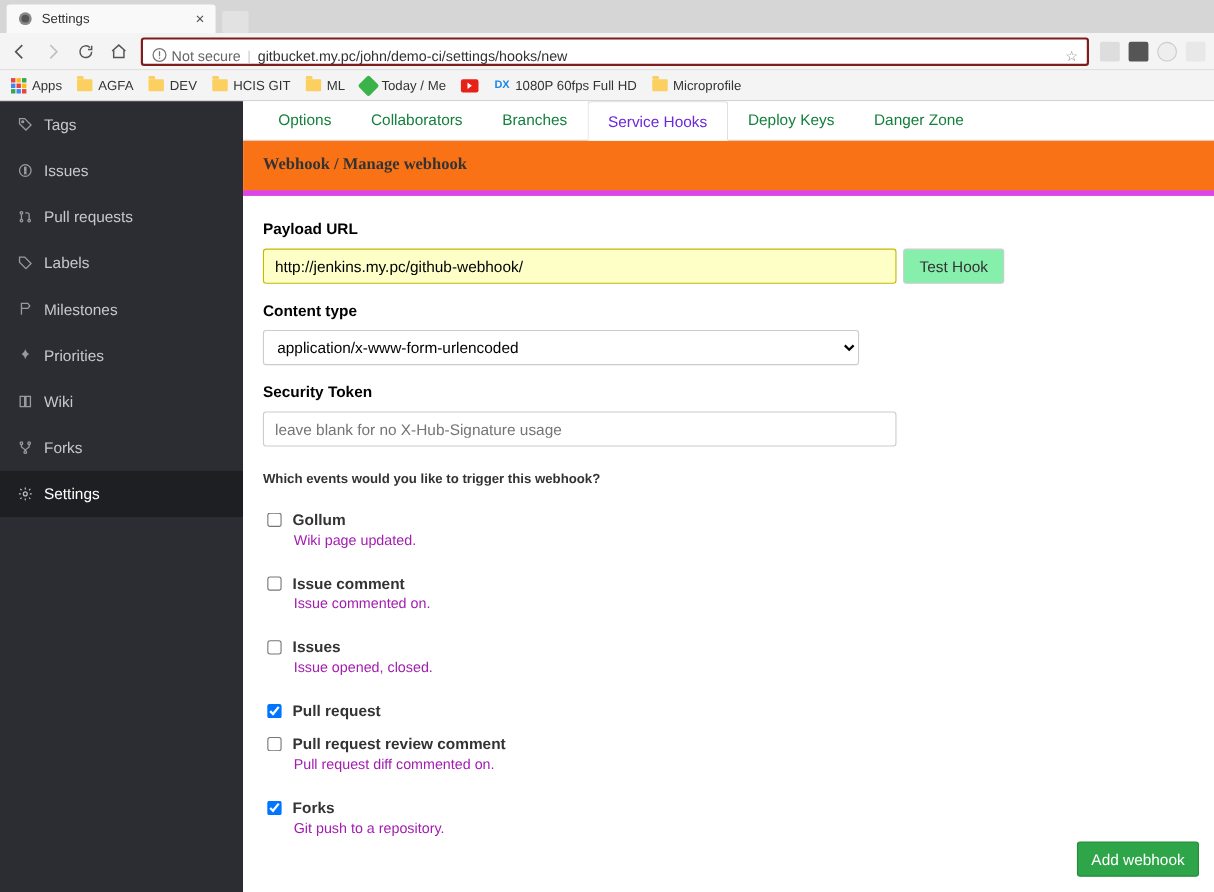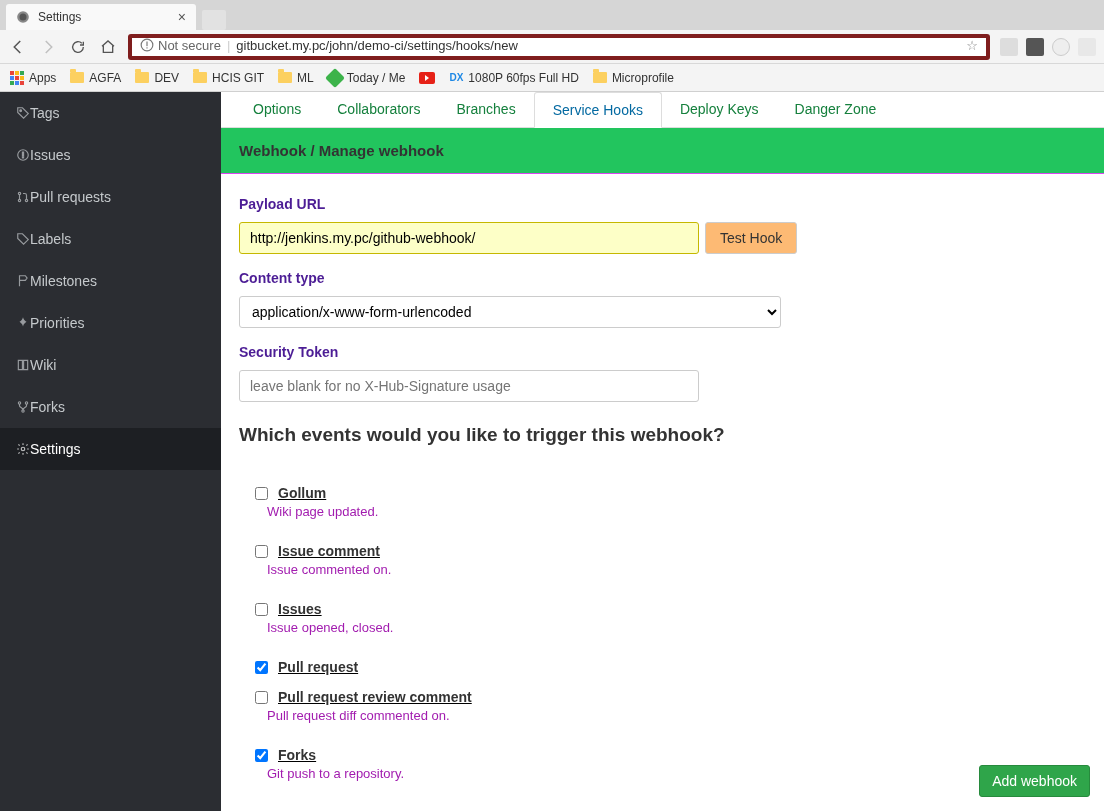--- a/index.html
+++ b/index.html
@@ -7,21 +7,21 @@
 
 
 .tabbar { height:30px; background:#d6d6d6; display:flex; align-items:flex-end; padding-left:6px; }
 .tab { display:flex; align-items:center; gap:8px; background:#f9f9f9; height:26px; width:190px; padding:0 10px; border-top-left-radius:3px; border-top-right-radius:3px; font-size:12px; color:#333; position:relative; }
 .tab-close { margin-left:auto; font-size:14px; color:#555; cursor:pointer; }
 .newtab { width:24px; height:20px; background:#e2e2e2; margin-left:6px; border-radius:2px; }
 
 .navbar { height:34px; background:#f4f4f4; border-bottom:1px solid #d8d8d8; display:flex; align-items:center; gap:10px; padding:0 8px; }
 .navicon { width:20px; height:20px; display:flex; align-items:center; justify-content:center; color:#606060; font-size:16px; }
 .navicon.disabled { color:#c0c0c0; }
-.url-container { flex:1; display:flex; align-items:flex-start; border:4px solid #7f1d1d; height:26px; border-radius:3px; background:#fff; padding:0 8px; gap:6px; font-size:13px; }
+.url-container { flex:1; display:flex; align-items:flex-end; border:2px solid #7f1d1d; height:26px; border-radius:3px; background:#fff; padding:0 8px; gap:6px; font-size:13px; }
 .url-prefix { color:#666; display:flex; align-items:center; gap:4px; }
 .url-text { flex:1; color:#333; }
 .url-star { color:#888; }
 .right-icons { display:flex; gap:8px; align-items:center; }
 .ricon { width:18px; height:18px; background:#ddd; border-radius:2px; }
 
 .bookbar { height:28px; background:#f4f4f4; border-bottom:1px solid #d0d0d0; display:flex; align-items:center; gap:14px; padding:0 10px; font-size:12px; color:#333; }
 .bk { display:flex; align-items:center; gap:5px;justify-content:flex-end; }
 .folder { width:14px; height:11px; background:#fcd060; border-radius:1px; position:relative; }
 .folder::before { content:''; position:absolute; top:-3px; left:0; width:6px; height:3px; background:#fcd060; border-radius:1px 1px 0 0; }
@@ -32,43 +32,43 @@
 .apps-ic span:nth-child(6){background:#fcbb1a;} .apps-ic span:nth-child(7){background:#34a853;}
 .apps-ic span:nth-child(8){background:#4285f4;} .apps-ic span:nth-child(9){background:#e8443a;}
 .todayme{width:14px;height:14px;background:#3cb34a;transform:rotate(45deg);border-radius:2px;}
 .yt{width:16px;height:12px;background:#e62117;border-radius:2px;display:flex;align-items:center;justify-content:center;}
 .yt::after{content:'';border-left:4px solid #fff;border-top:3px solid transparent;border-bottom:3px solid transparent;}
 .dx{color:#1e88e5;font-weight:bold;font-size:10px;}
 
 
 .app { display:flex; height:719px; }
 .sidebar { width:221px; background:#2b2d32; color:#ccc; font-size:14px; }
-.side-item { display:flex; align-items:center; padding:13px 16px; cursor:pointer; color:#c5c9cc; }
+.side-item { display:flex; align-items:center; gap:10px; padding:13px 16px; cursor:pointer; color:#c5c9cc; }
 .side-item.active { background:#1d1f23; color:#fff; }
 .sicon { width:14px; height:14px; display:inline-block; opacity:.7; }
 
 .main { flex:1; background:#fff; position:relative; }
 .tabs { height:36px; border-bottom:1px solid #ddd; display:flex; padding-left:14px; }
 .tab-link { padding:9px 18px; font-size:14px; color:#15803d; cursor:pointer; }
-.tab-link.active { color:#0369a1; border:1px solid #ddd; border-bottom:1px solid #fff; border-top-left-radius:3px; border-top-right-radius:3px; background:#fff; margin-bottom:-1px; }
-
-.panel-head { background:#22c55e; border-bottom:1px solid #d946ef; padding:14px 18px; font-weight:600; font-size:15px; color:#333; }
+.tab-link.active { color:#6d28d9; border:1px solid #ddd; border-bottom:1px solid #fff; border-top-left-radius:3px; border-top-right-radius:3px; background:#fff; margin-bottom:-1px; }
+
+.panel-head { background:#f97316; border-bottom:5px solid #d946ef; padding:14px 18px; font-weight:600; font-size:15px; color:#333;font-family:Liberation Serif, serif; }
 
 .form { padding:16px 18px; }
-.lbl { font-weight:600; font-size:14px; color:#4c1d95; margin:16px 0 10px; }
+.lbl { font-weight:600; font-size:14px; color:#000000; margin:16px 0 10px; }
 .lbl:first-child { margin-top:6px; }
 .row-url { display:flex; gap:6px; align-items:center; }
-.inp { width:460px; height:32px; border:1px solid #ccc; border-radius:3px; padding:0 10px; font-size:14px; }
+.inp { width:576px; height:32px; border:1px solid #ccc; border-radius:3px; padding:0 10px; font-size:14px; }
 .inp.yellow { background:#fdffc7; border-color:#c5b800; }
-.btn { height:32px; padding:0 14px; border:1px solid #ccc; background:#fdba74; border-radius:3px; font-size:14px; color:#333; cursor:pointer; }
+.btn { height:32px; padding:0 14px; border:1px solid #ccc; background:#86efac; border-radius:3px; font-size:14px; color:#333; cursor:pointer; }
 .sel { width:542px; height:32px; border:1px solid #ccc; border-radius:3px; padding:0 8px; font-size:14px; background:#fff; }
-.qtitle { font-weight:600; font-size:19px; color:#333; margin:22px 0 31px; }
+.qtitle { font-weight:600; font-size:12px; color:#333; margin:22px 0 14px; }
 
 .evt { padding:4px 0 4px 4px; }
-.evt-row { display:flex; align-items:center; gap:10px; margin:4px 12px 2px;text-decoration:underline; }
+.evt-row { display:flex; align-items:center; gap:10px; margin:4px 0 2px; }
 .evt-name { font-weight:600; font-size:14px; color:#333; }
 .evt-desc { font-size:13px; color:#a21caf; margin:3px 0 12px 24px; }
 input[type=checkbox]{ width:13px; height:13px; }
 
 .add-btn { position:absolute; right:14px; bottom:14px; background:#2fa54a; color:#fff; border:1px solid #278a3d; border-radius:3px; padding:7px 12px; font-size:14px; cursor:pointer; }
 
 
 svg { display:block; }
 </style>
 </head>

